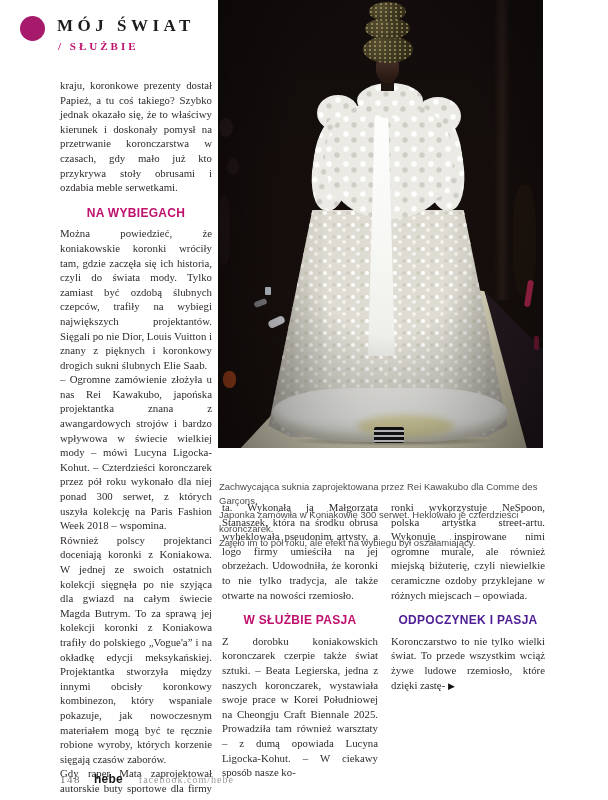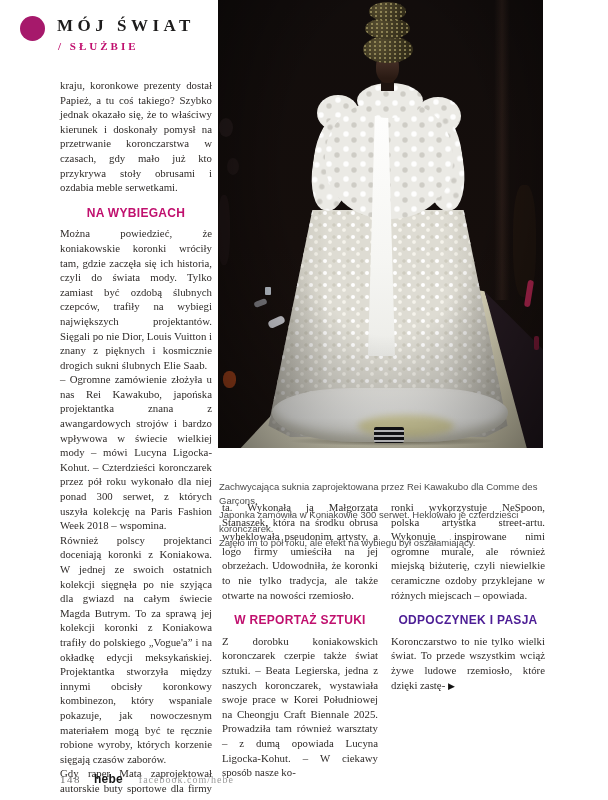--- a/index.html
+++ b/index.html
@@ -200,29 +200,29 @@
 
   <div class="caption">
     <div>Zachwycająca suknia zaprojektowana przez Rei Kawakubo dla Comme des Garçons.</div>
     <div>Japonka zamówiła w Koniakowie 300 serwet. Heklowało je czterdzieści koronczarek.</div>
     <div>Zajęło im to pół roku, ale efekt na wybiegu był oszałamiający.</div>
   </div>
 
   <div class="col" id="col1">
     <p>kraju, koronkowe prezenty dostał Papież, a tu coś takiego? Szybko jednak okazało się, że to właściwy kierunek i doskonały pomysł na przetrwanie koronczarstwa w czasach, gdy mało już kto przykrywa stoły obrusami i ozdabia meble serwetkami.</p>
     <div class="chead" style="color:#c0106e;">NA WYBIEGACH</div>
-    <p>Można powiedzieć, że koniakowskie koronki wróciły tam, gdzie zaczęła się ich historia, czyli do świata mody. Tylko zamiast być ozdobą ślubnych czepców, trafiły na wybiegi największych projektantów. Sięgali po nie Dior, Louis Vuitton i znany z pięknych i kosmicznie drogich sukni ślubnych Elie Saab.</p>
+    <p>Można powiedzieć, że koniakowskie koronki wróciły tam, gdzie zaczęła się ich historia, czyli do świata mody. Tylko zamiast być ozdobą ślubnych czepców, trafiły na wybiegi największych projektantów. Sięgali po nie Dior, Louis Vuitton i znany z pięknych i koronkowy drogich sukni ślubnych Elie Saab.</p>
     <p>– Ogromne zamówienie złożyła u nas Rei Kawakubo, japońska projektantka znana z awangardowych strojów i bardzo wpływowa w świecie wielkiej mody – mówi Lucyna Ligocka-Kohut. – Czterdzieści koronczarek przez pół roku wykonało dla niej ponad 300 serwet, z których uszyła kolekcję na Paris Fashion Week 2018 – wspomina.</p>
     <p>Również polscy projektanci doceniają koronki z Koniakowa. W jednej ze swoich ostatnich kolekcji sięgnęła po nie szyjąca dla gwiazd na całym świecie Magda Butrym. To za sprawą jej kolekcji koronki z Koniakowa trafiły do polskiego „Vogue'a” i na okładkę edycji meksykańskiej. Projektantka stworzyła między innymi obcisły koronkowy kombinezon, który wspaniale pokazuje, jak nowoczesnym materiałem mogą być te ręcznie robione wyroby, których korzenie sięgają czasów zaborów.</p>
     <p>Gdy raper Mata zaprojektował autorskie buty sportowe dla firmy Adidas w biało-czerwonych barwach, zostały zaprezentowane na słynnym warszawskim Bazarze Różyckiego. Tłem dla obuwia była okrągła koronkowa serwe-</p>
   </div>
 
   <div class="col" id="col2">
     <p>ta. Wykonała ją Małgorzata Stanaszek, która na środku obrusa wyheklowała pseudonim artysty, a logo firmy umieściła na jej obrzeżach. Udowodniła, że koronki to nie tylko tradycja, ale także otwarte na nowości rzemiosło.</p>
-    <div class="chead" style="color:#c0106e;">W REPORTAŻ SZTUKI</div>
+    <div class="chead" style="color:#c0106e;">W SŁUŻBIE PASJA</div>
     <p>Z dorobku koniakowskich koronczarek czerpie także świat sztuki. – Beata Legierska, jedna z naszych koronczarek, wystawiała swoje prace w Korei Południowej na Cheongju Craft Biennale 2025. Prowadziła tam również warsztaty – z dumą opowiada Lucyna Ligocka-Kohut. – W ciekawy sposób nasze ko-</p>
   </div>
 
   <div class="col" id="col3">
     <p>ronki wykorzystuje NeSpoon, polska artystka street-artu. Wykonuje inspirowane nimi ogromne murale, ale również miejską biżuterię, czyli niewielkie ceramiczne ozdoby przyklejane w różnych miejscach – opowiada.</p>
     <div class="chead" style="color:#4c1d95;">ODPOCZYNEK I PASJA</div>
     <p><span>Koronczarstwo to nie tylko wielki świat. To przede wszystkim wciąż żywe ludowe rzemiosło, które dzięki zastę- </span><span class="cont-arrow">▶</span></p>
   </div>
 
   <div class="footer">

